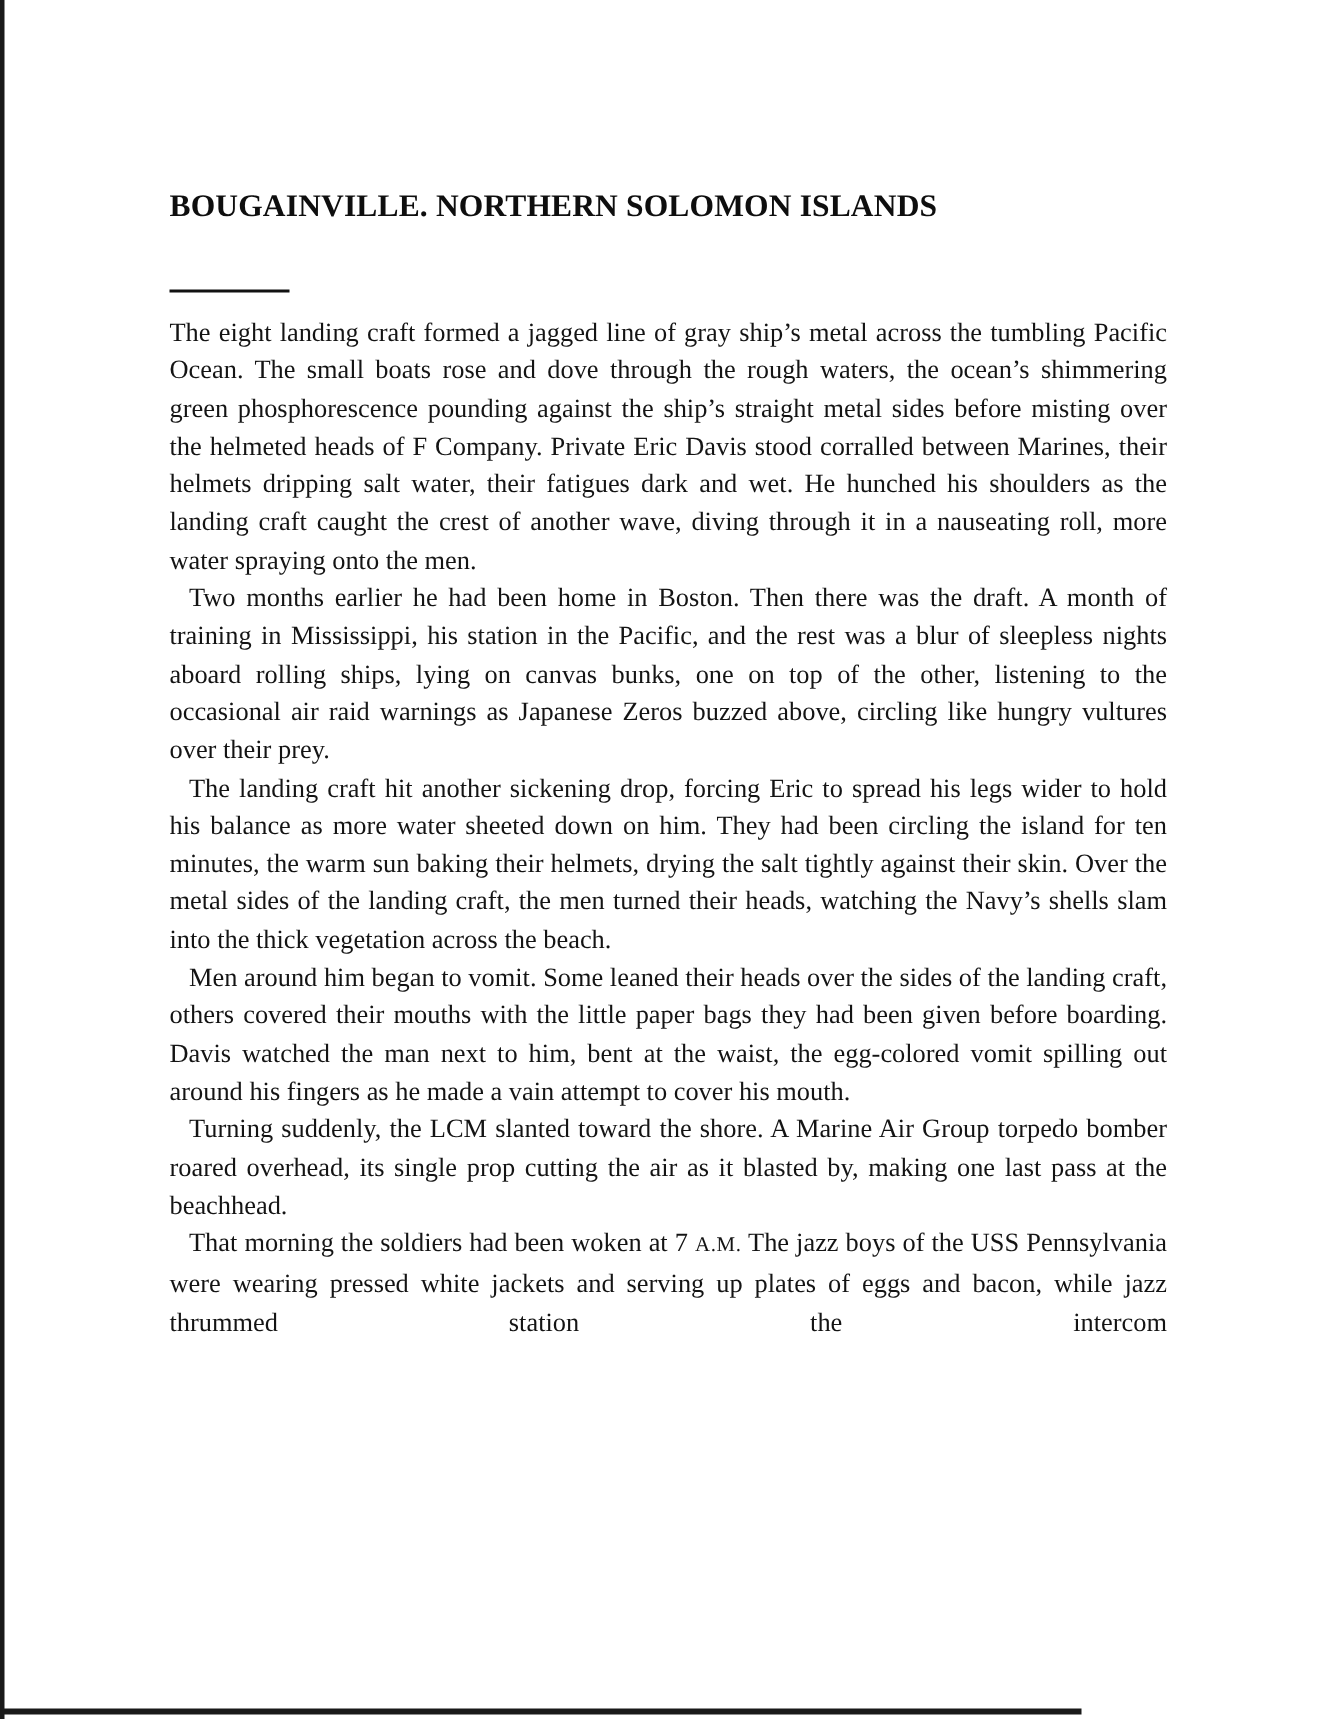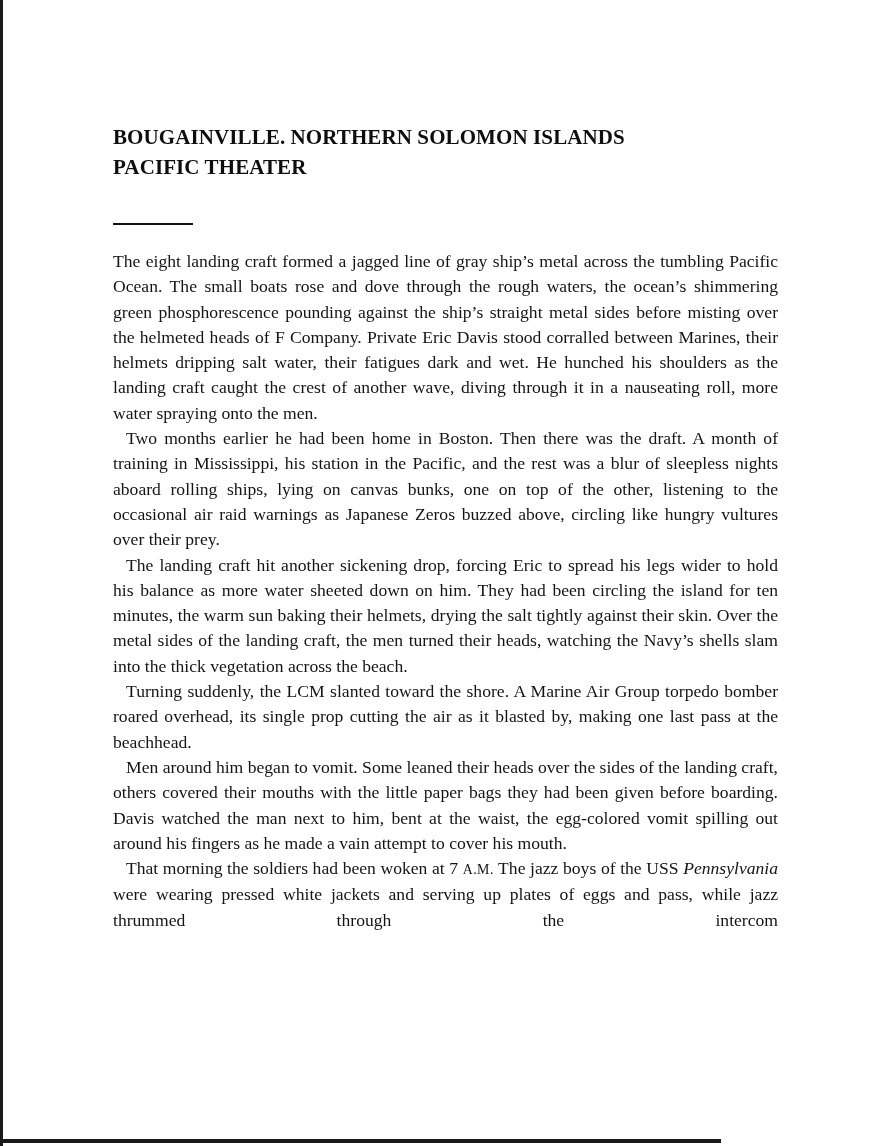--- a/index.html
+++ b/index.html
@@ -44,56 +44,55 @@
     letter-spacing: 0.1px;
     color: #0e0e0e;
   }
   .divider {
     margin-top: 41px;
     width: 80px;
     border-top: 2px solid #111111;
     height: 0;
   }
   .body-text {
-    margin-top: 24px;
+    margin-top: 14px;
     font-size: 17.6px;
     line-height: 25.3px;
     text-align: justify;
     color: #141414;
   }
   .body-text p {
     margin: 0;
     padding: 0;
   }
   .body-text p.indent {
     text-indent: 13px;
   }
   .body-text p.justify-last {
     text-align-last: justify;
   }
-  .italic { font-style: italic; }
+  .italic { }
   .smallcaps { font-size: 0.79em; letter-spacing: 0.03em; }
 </style>
 </head>
 <body>
 
 <div class="page">
   <div class="edge-left"></div>
   <div class="edge-bottom"></div>
 
   <div class="content">
     <div class="heading">
       <div>BOUGAINVILLE. NORTHERN SOLOMON ISLANDS</div>
-      <div>PACIFIC THEATER</div>
     </div>
 
     <div class="divider"></div>
 
     <div class="body-text">
         <p class=""><span>The eight landing craft formed a jagged line of gray ship’s metal across the tumbling Pacific Ocean. The small boats rose and dove through the rough waters, the ocean’s shimmering green phosphorescence pounding against the ship’s straight metal sides before misting over the helmeted heads of F Company. Private Eric Davis stood corralled between Marines, their helmets dripping salt water, their fatigues dark and wet. He hunched his shoulders as the landing craft caught the crest of another wave, diving through it in a nauseating roll, more water spraying onto the men.</span></p>
         <p class="indent"><span>Two months earlier he had been home in Boston. Then there was the draft. A month of training in Mississippi, his station in the Pacific, and the rest was a blur of sleepless nights aboard rolling ships, lying on canvas bunks, one on top of the other, listening to the occasional air raid warnings as Japanese Zeros buzzed above, circling like hungry vultures over their prey.</span></p>
         <p class="indent"><span>The landing craft hit another sickening drop, forcing Eric to spread his legs wider to hold his balance as more water sheeted down on him. They had been circling the island for ten minutes, the warm sun baking their helmets, drying the salt tightly against their skin. Over the metal sides of the landing craft, the men turned their heads, watching the Navy’s shells slam into the thick vegetation across the beach.</span></p>
+        <p class="indent"><span>Men around him began to vomit. Some leaned their heads over the sides of the landing craft, others covered their mouths with the little paper bags they had been given before boarding. Davis watched the man next to him, bent at the waist, the egg-colored vomit spilling out around his fingers as he made a vain attempt to cover his mouth.</span></p>
         <p class="indent"><span>Turning suddenly, the LCM slanted toward the shore. A Marine Air Group torpedo bomber roared overhead, its single prop cutting the air as it blasted by, making one last pass at the beachhead.</span></p>
-        <p class="indent"><span>Men around him began to vomit. Some leaned their heads over the sides of the landing craft, others covered their mouths with the little paper bags they had been given before boarding. Davis watched the man next to him, bent at the waist, the egg-colored vomit spilling out around his fingers as he made a vain attempt to cover his mouth.</span></p>
-        <p class="indent justify-last"><span>That morning the soldiers had been woken at 7 </span><span class="smallcaps">A.M.</span><span> The jazz boys of the USS </span><span class="italic">Pennsylvania</span><span> were wearing pressed white jackets and serving up plates of eggs and pass, while jazz thrummed through the intercom</span></p>
+        <p class="indent justify-last"><span>That morning the soldiers had been woken at 7 </span><span class="smallcaps">A.M.</span><span> The jazz boys of the USS </span><span class="italic">Pennsylvania</span><span> were wearing pressed white jackets and serving up plates of eggs and bacon, while jazz thrummed station the intercom</span></p>
       </div>
   </div>
 </div>
 
 </body></html>

